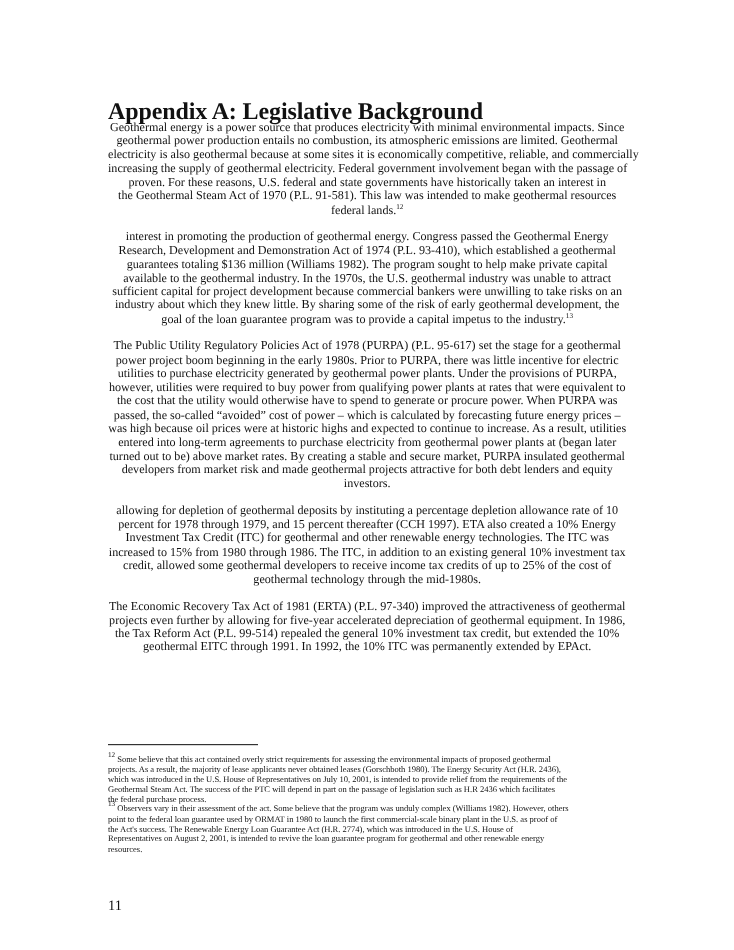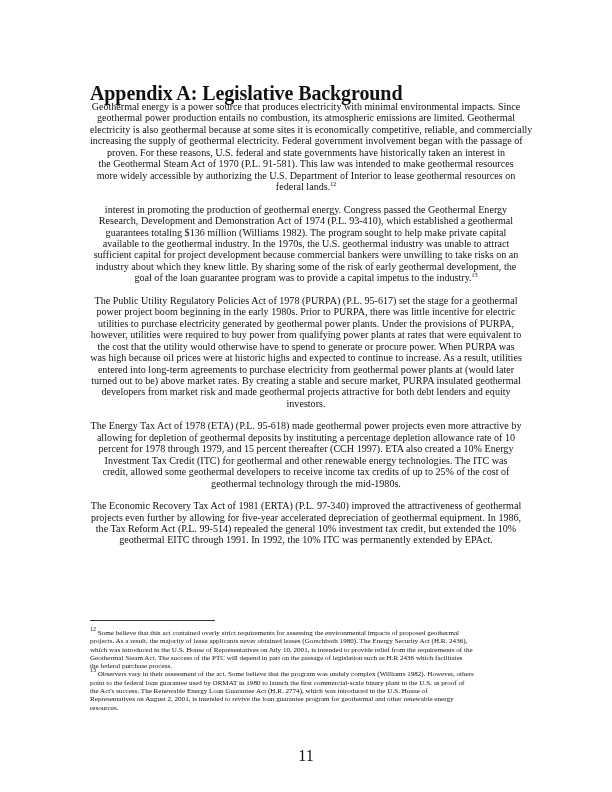--- a/index.html
+++ b/index.html
@@ -9,65 +9,65 @@
   h1 { position: absolute; top: 82px; left: 0; margin: 0; font-size: 20px; font-weight: bold;
        white-space: nowrap; letter-spacing: -0.1px; }
   .body { position: absolute; top: 101px; left: 0; width: 432px; }
   p.para { margin: 0 0 11px 0; font-size: 10.1px; line-height: 11.45px; text-align: center; }
   p.para .line { display: block; white-space: nowrap; }
   sup { font-size: 6px; line-height: 0; vertical-align: 4px; }
   .footnotes { position: absolute; top: 620px; left: 0; width: 432px; }
   .fn-rule { width: 125px; height: 0; border-top: 0.8px solid #333; margin-bottom: 8px; }
   .fn { font-size: 7.1px; line-height: 8.3px; margin: 0; }
   .fn .line { display: block; white-space: nowrap; }
-  .page-number { position: absolute; top: 747px; left: 0; width: 432px; text-align: center; font-size: 16px; }
+  .page-number { position: absolute; top: 747px; left: 0; width: 432px; text-align: left; font-size: 12px; }
 </style>
 </head>
 <body>
 
 <div class="page">
   <h1>Appendix A: Legislative Background</h1>
 
   <div class="body">
     <p class="para">
         <span class="line">Geothermal energy is a power source that produces electricity with minimal environmental impacts. Since</span>
         <span class="line">geothermal power production entails no combustion, its atmospheric emissions are limited. Geothermal</span>
         <span class="line">electricity is also geothermal because at some sites it is economically competitive, reliable, and commercially</span>
         <span class="line">increasing the supply of geothermal electricity. Federal government involvement began with the passage of</span>
         <span class="line">proven. For these reasons, U.S. federal and state governments have historically taken an interest in</span>
         <span class="line">the Geothermal Steam Act of 1970 (P.L. 91-581). This law was intended to make geothermal resources</span>
-        <span class="line">more widely accessible by authorizing the U.S. Department of Interior to lease geothermal resources on</span>
         <span class="line">federal lands.<sup>12</sup></span>
       </p>
     <p class="para">
         <span class="line">interest in promoting the production of geothermal energy. Congress passed the Geothermal Energy</span>
         <span class="line">Research, Development and Demonstration Act of 1974 (P.L. 93-410), which established a geothermal</span>
         <span class="line">guarantees totaling $136 million (Williams 1982). The program sought to help make private capital</span>
         <span class="line">available to the geothermal industry. In the 1970s, the U.S. geothermal industry was unable to attract</span>
         <span class="line">sufficient capital for project development because commercial bankers were unwilling to take risks on an</span>
         <span class="line">industry about which they knew little. By sharing some of the risk of early geothermal development, the</span>
         <span class="line">goal of the loan guarantee program was to provide a capital impetus to the industry.<sup>13</sup></span>
       </p>
     <p class="para">
         <span class="line">The Public Utility Regulatory Policies Act of 1978 (PURPA) (P.L. 95-617) set the stage for a geothermal</span>
         <span class="line">power project boom beginning in the early 1980s. Prior to PURPA, there was little incentive for electric</span>
         <span class="line">utilities to purchase electricity generated by geothermal power plants. Under the provisions of PURPA,</span>
         <span class="line">however, utilities were required to buy power from qualifying power plants at rates that were equivalent to</span>
         <span class="line">the cost that the utility would otherwise have to spend to generate or procure power. When PURPA was</span>
+        <span class="line">passed, the so-called “avoided” cost of power – which is calculated by forecasting future energy prices –</span>
         <span class="line">was high because oil prices were at historic highs and expected to continue to increase. As a result, utilities</span>
-        <span class="line">entered into long-term agreements to purchase electricity from geothermal power plants at (would later</span>
+        <span class="line">entered into long-term agreements to purchase electricity from geothermal power plants at (began later</span>
         <span class="line">turned out to be) above market rates. By creating a stable and secure market, PURPA insulated geothermal</span>
         <span class="line">developers from market risk and made geothermal projects attractive for both debt lenders and equity</span>
         <span class="line">investors.</span>
       </p>
     <p class="para">
-        <span class="line">The Energy Tax Act of 1978 (ETA) (P.L. 95-618) made geothermal power projects even more attractive by</span>
         <span class="line">allowing for depletion of geothermal deposits by instituting a percentage depletion allowance rate of 10</span>
         <span class="line">percent for 1978 through 1979, and 15 percent thereafter (CCH 1997). ETA also created a 10% Energy</span>
         <span class="line">Investment Tax Credit (ITC) for geothermal and other renewable energy technologies. The ITC was</span>
+        <span class="line">increased to 15% from 1980 through 1986. The ITC, in addition to an existing general 10% investment tax</span>
         <span class="line">credit, allowed some geothermal developers to receive income tax credits of up to 25% of the cost of</span>
         <span class="line">geothermal technology through the mid-1980s.</span>
       </p>
     <p class="para">
         <span class="line">The Economic Recovery Tax Act of 1981 (ERTA) (P.L. 97-340) improved the attractiveness of geothermal</span>
         <span class="line">projects even further by allowing for five-year accelerated depreciation of geothermal equipment. In 1986,</span>
         <span class="line">the Tax Reform Act (P.L. 99-514) repealed the general 10% investment tax credit, but extended the 10%</span>
         <span class="line">geothermal EITC through 1991. In 1992, the 10% ITC was permanently extended by EPAct.</span>
       </p>
   </div>

